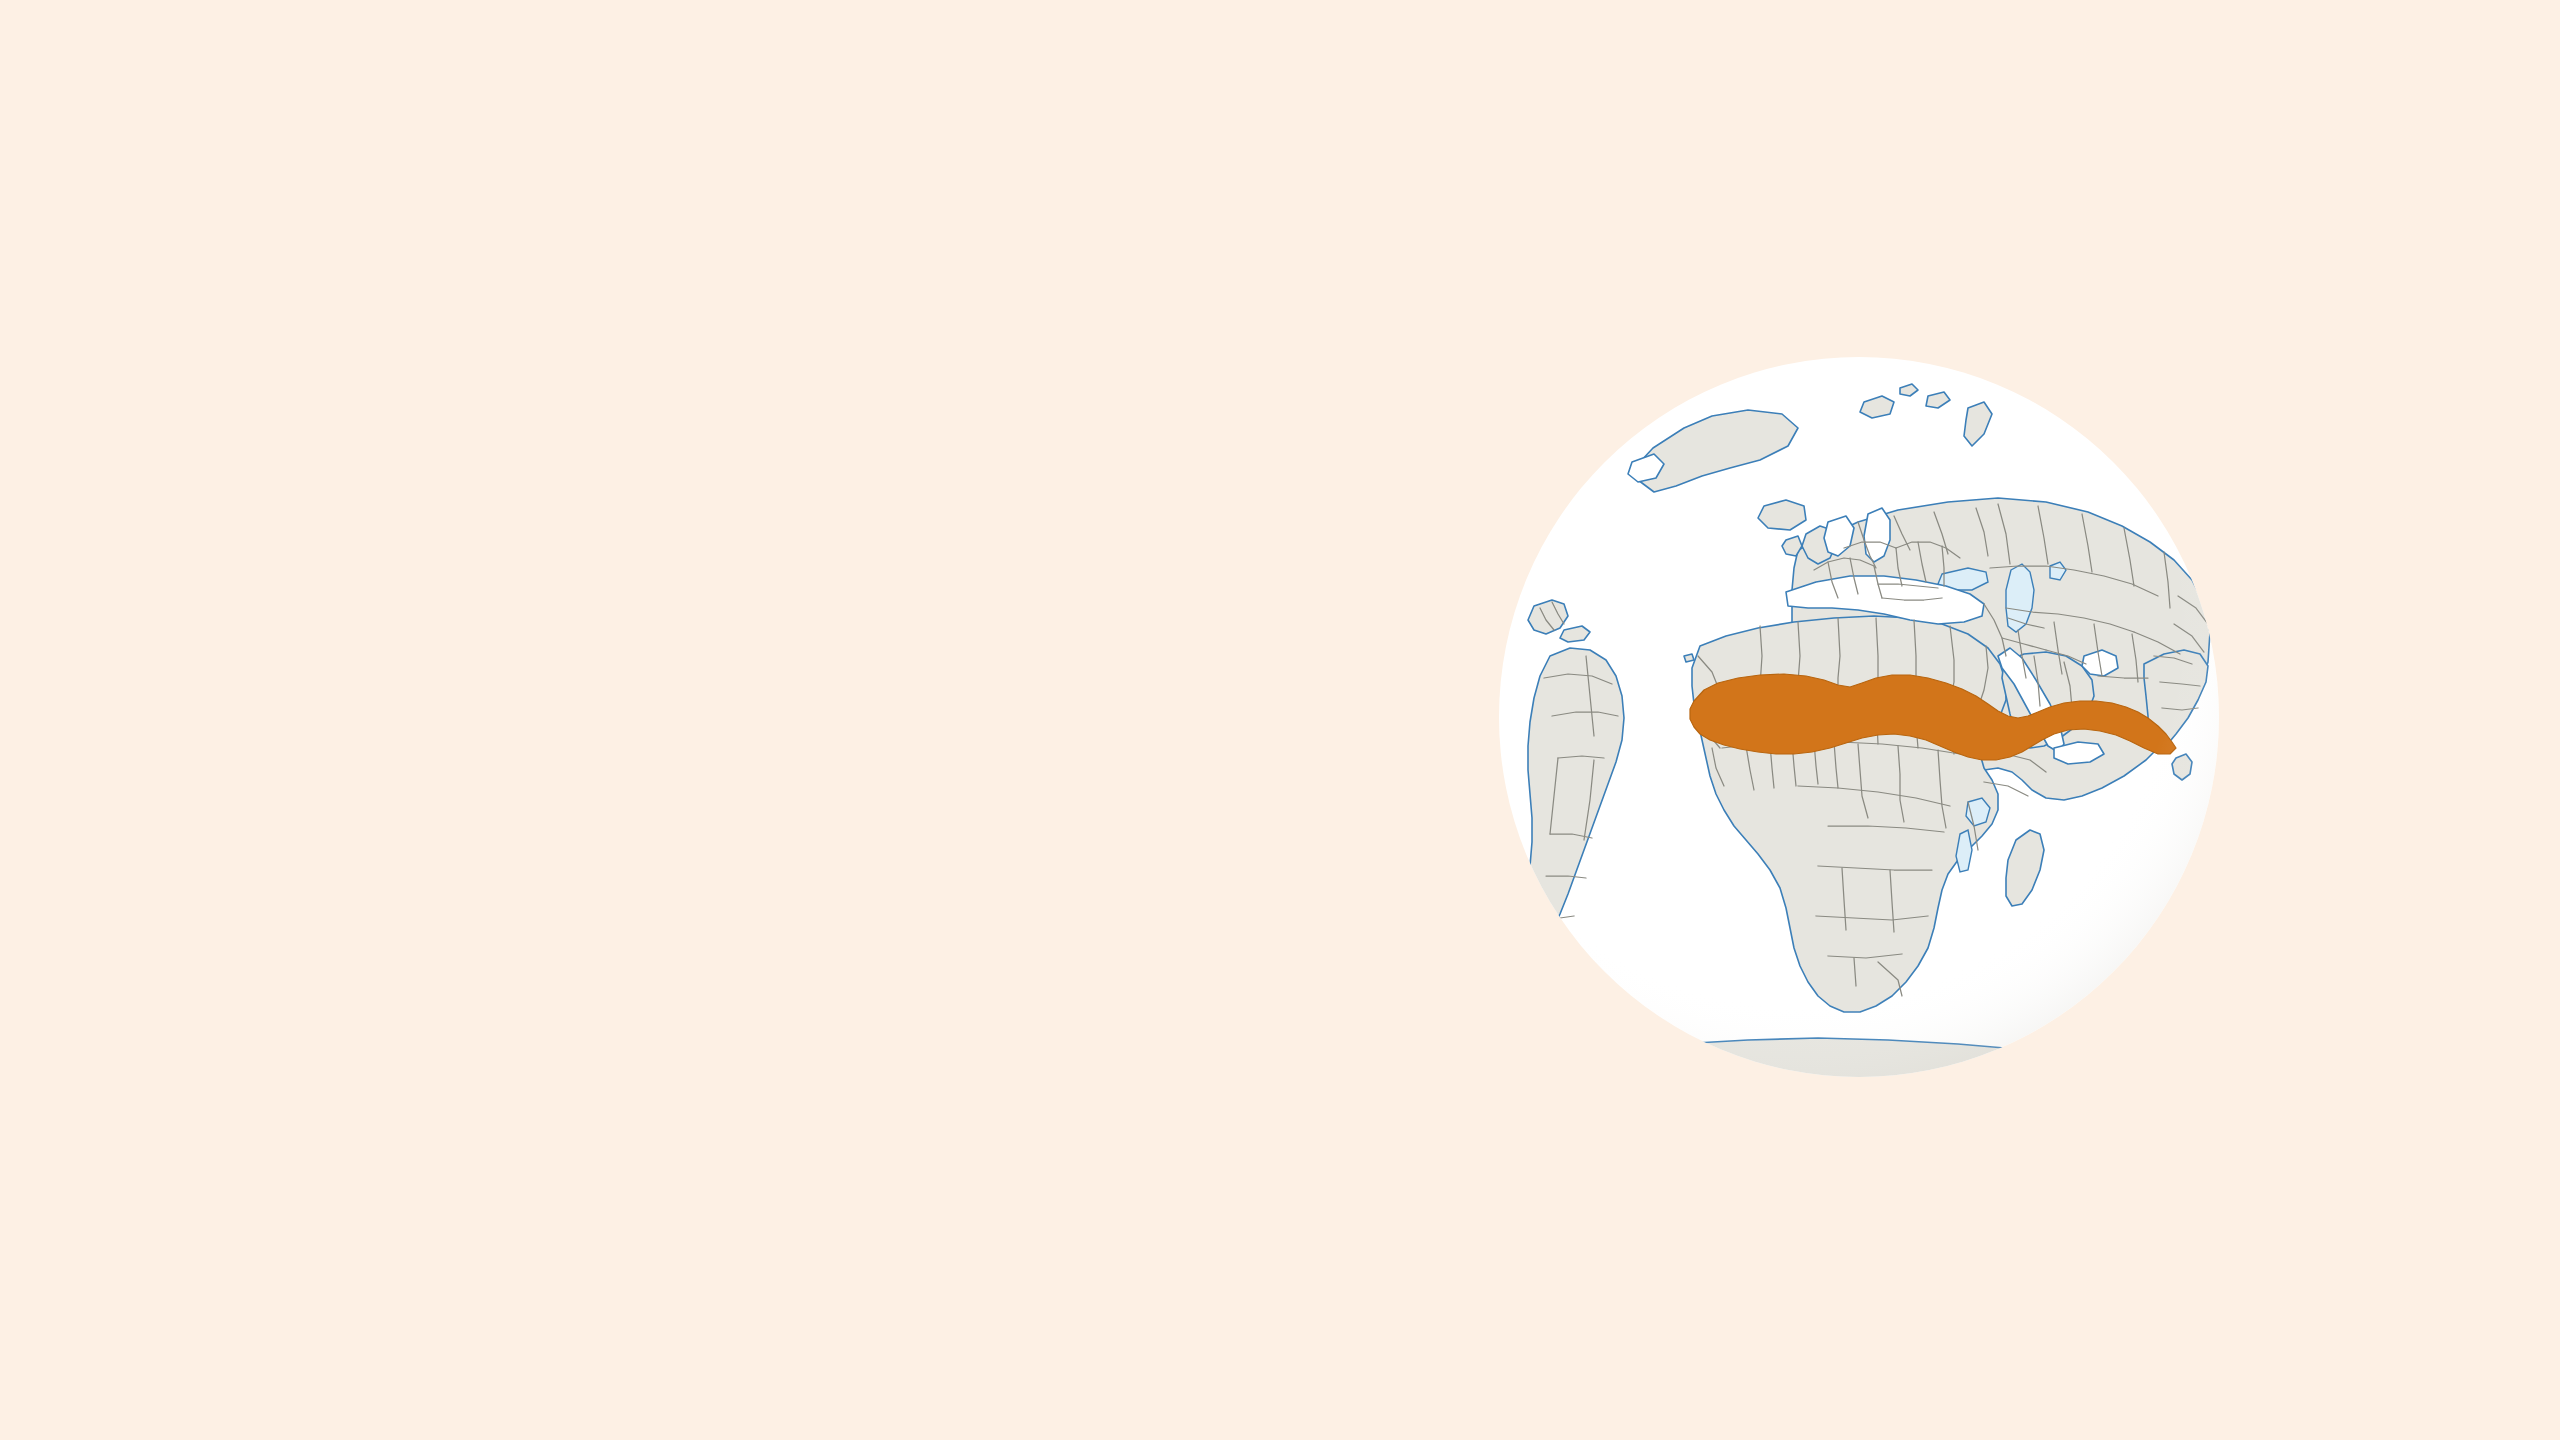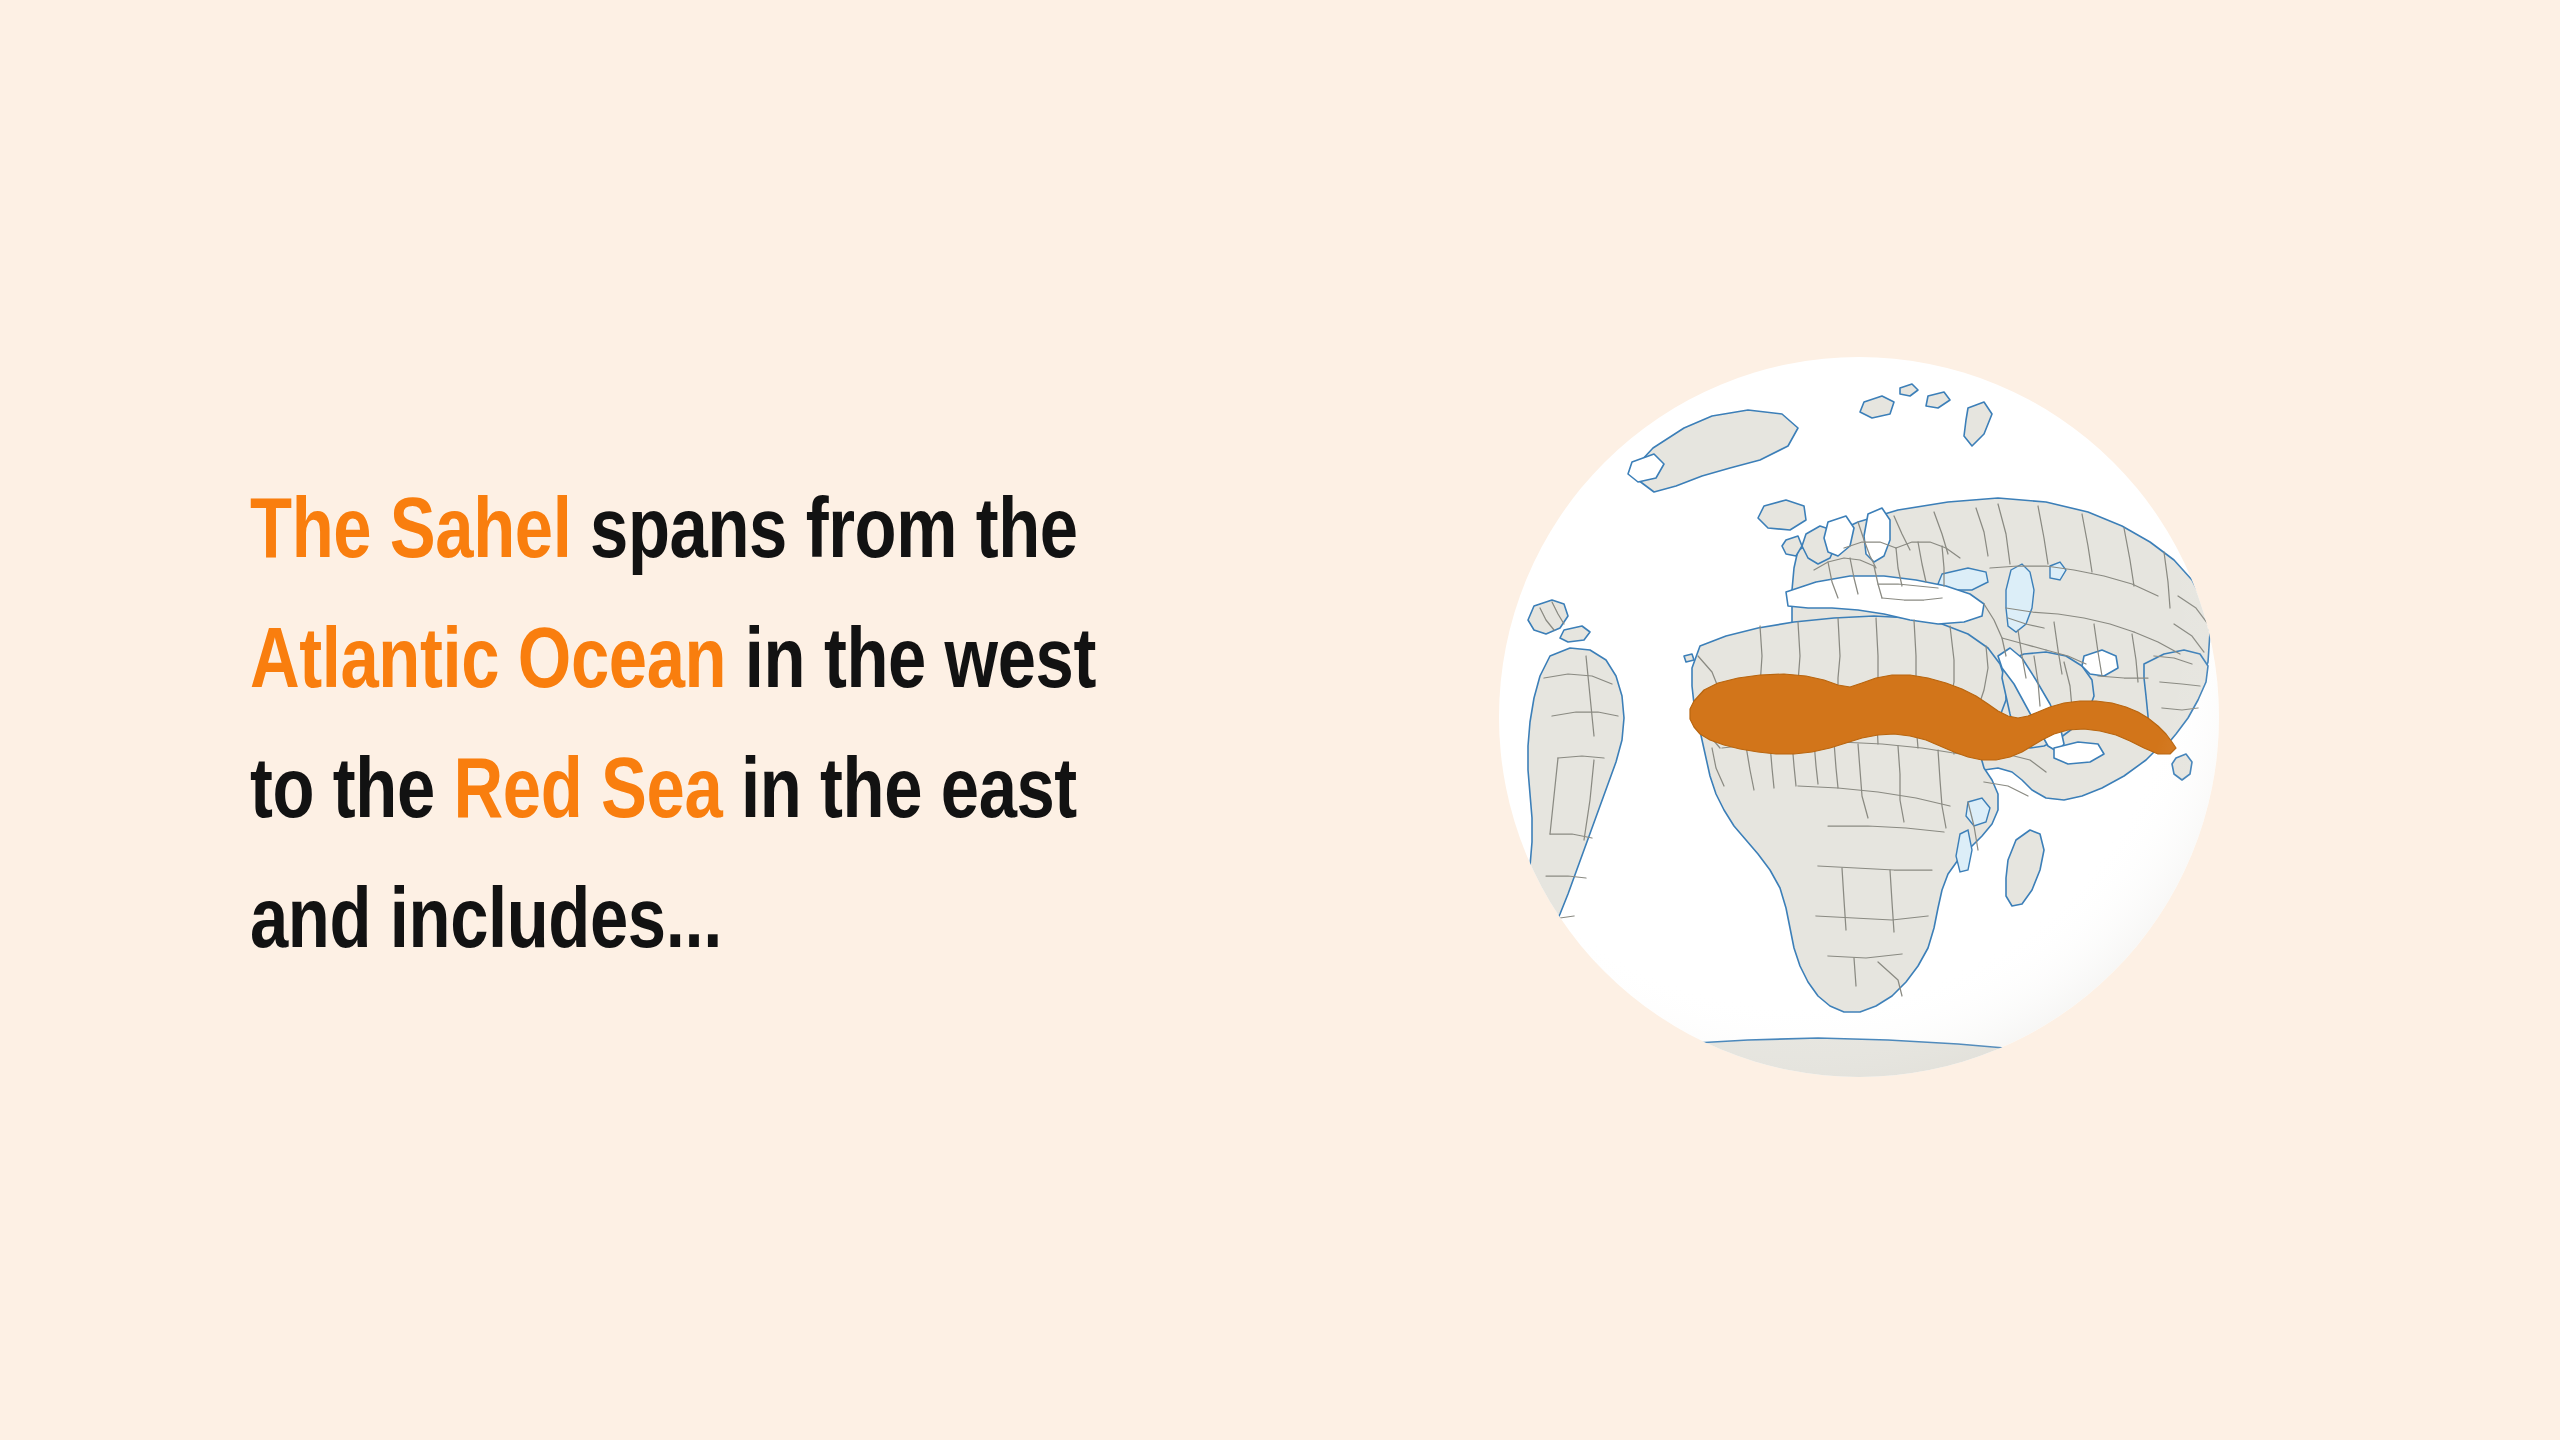--- a/index.html
+++ b/index.html
@@ -55,31 +55,20 @@
     width: 722px;
     height: 722px;
   }
   #globe-svg { display: block; width: 722px; height: 722px; }
 </style>
 </head>
 <body style="background: rgb(253, 240, 228);">
 
 <div id="slide" style="background: rgb(253, 240, 228);">
 
-  <div id="text-block">
-
-    <p class="headline" style="color: rgb(18, 18, 18);"><span class="hl" style="color: rgb(249, 126, 14);">The Sahel</span><span> spans from the</span></p>
-
-    <p class="headline" style="color: rgb(18, 18, 18);"><span class="hl" style="color: rgb(249, 126, 14);">Atlantic Ocean</span><span> in the west</span></p>
-
-    <p class="headline" style="color: rgb(18, 18, 18);"><span>to the </span><span class="hl" style="color: rgb(249, 126, 14);">Red Sea</span><span> in the east</span></p>
-
-    <p class="headline" style="color: rgb(18, 18, 18);"><span>and includes...</span></p>
-
-  </div>
 
   <div id="globe-wrap">
     <svg id="globe-svg" viewBox="0 0 722 722" xmlns="http://www.w3.org/2000/svg">
       <defs>
         <clipPath id="sphereClip">
           <circle cx="361" cy="361" r="360"></circle>
         </clipPath>
         <radialGradient id="shade" cx="42%" cy="38%" r="72%">
           <stop offset="0%" stop-color="#ffffff" stop-opacity="0"></stop>
           <stop offset="72%" stop-color="#ffffff" stop-opacity="0"></stop>

